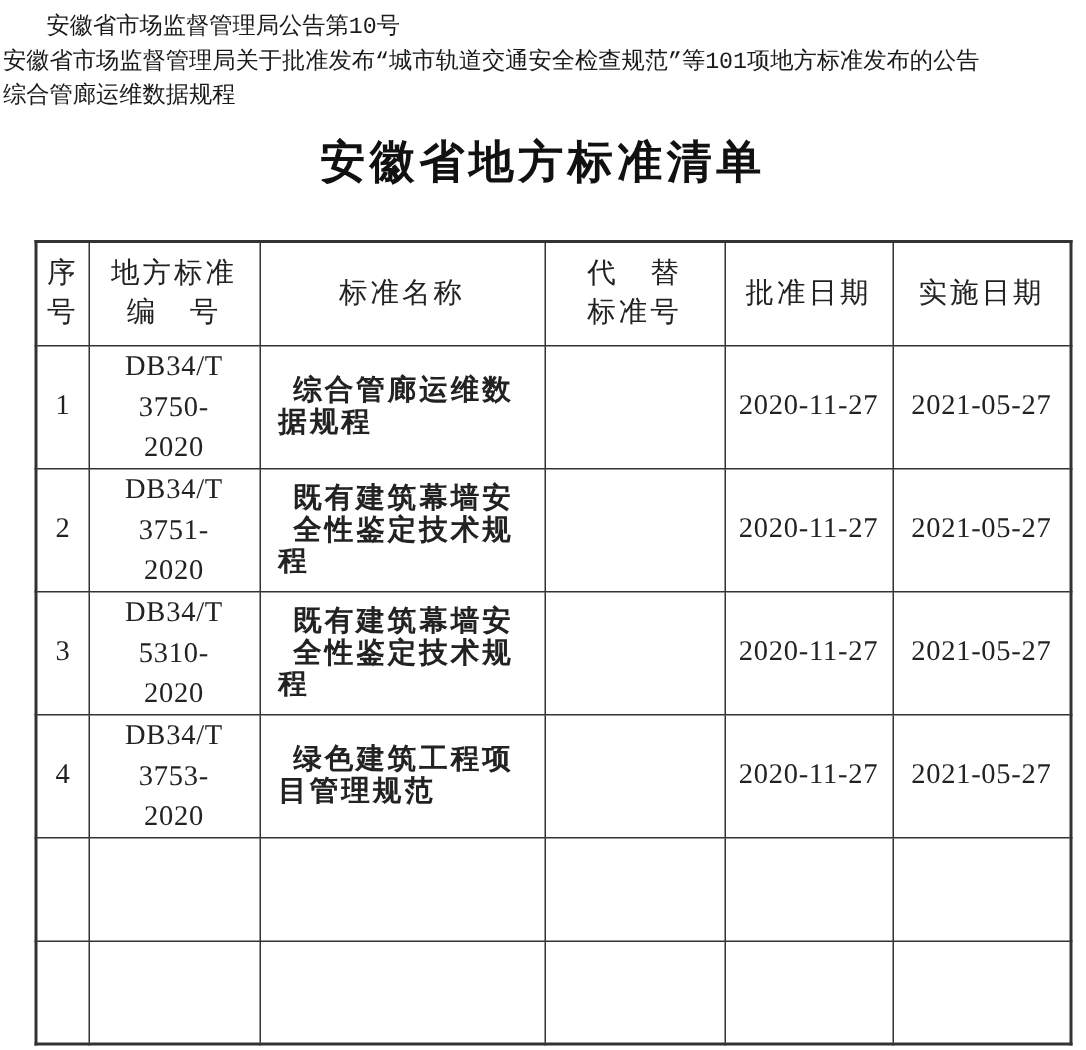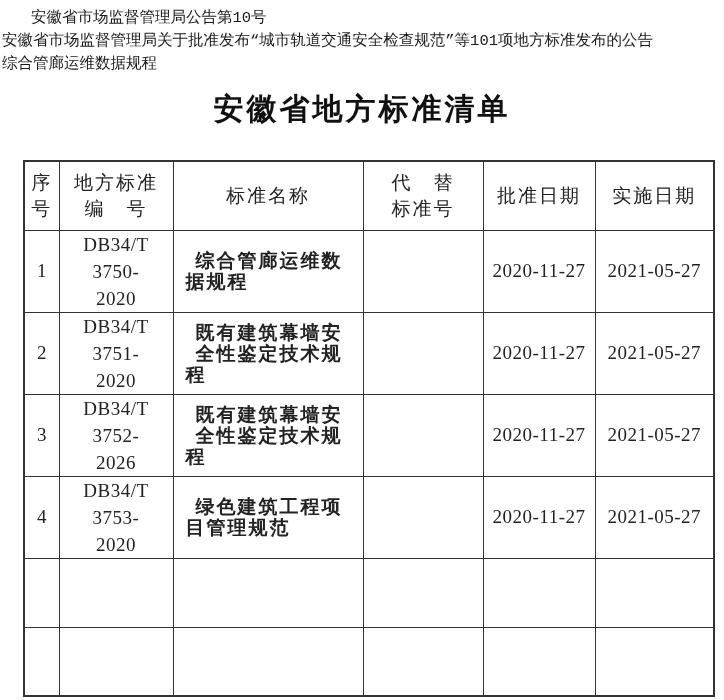--- a/index.html
+++ b/index.html
@@ -130,21 +130,21 @@
       <td class="c-no">2</td>
       <td class="c-code">DB34/T 3751-2020</td>
       <td class="c-name">既有建筑幕墙安全性鉴定技术规程</td>
       <td class="c-repl"></td>
       <td class="c-date">2020-11-27</td>
       <td class="c-date">2021-05-27</td>
     </tr>
 
     <tr>
       <td class="c-no">3</td>
-      <td class="c-code">DB34/T 3752-2026</td>
+      <td class="c-code">DB34/T 5310-2020</td>
       <td class="c-name">既有建筑幕墙安全性鉴定技术规程</td>
       <td class="c-repl"></td>
       <td class="c-date">2020-11-27</td>
       <td class="c-date">2021-05-27</td>
     </tr>
 
     <tr>
       <td class="c-no">4</td>
       <td class="c-code">DB34/T 3753-2020</td>
       <td class="c-name">绿色建筑工程项目管理规范</td>

